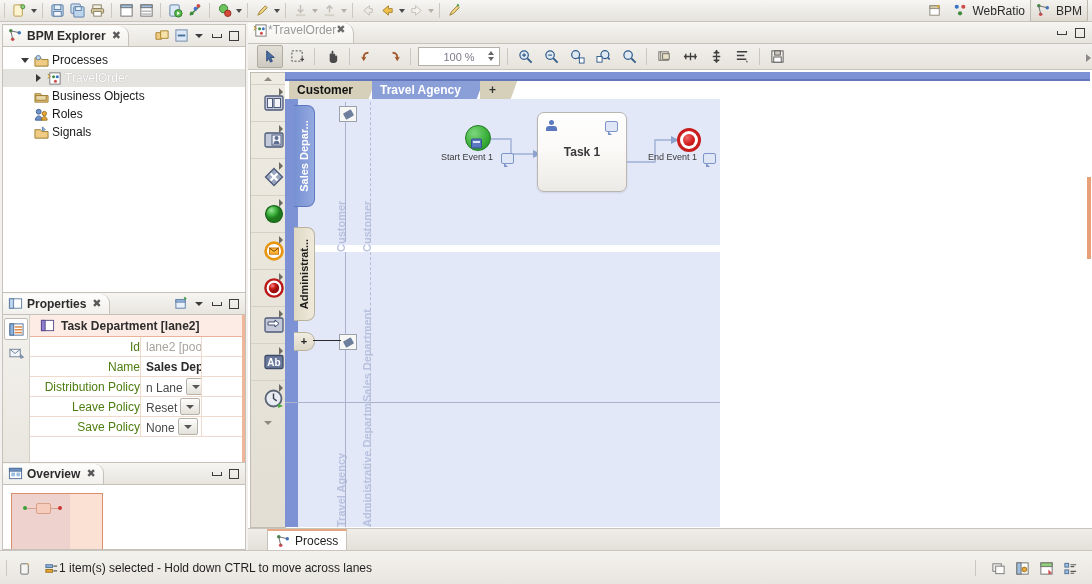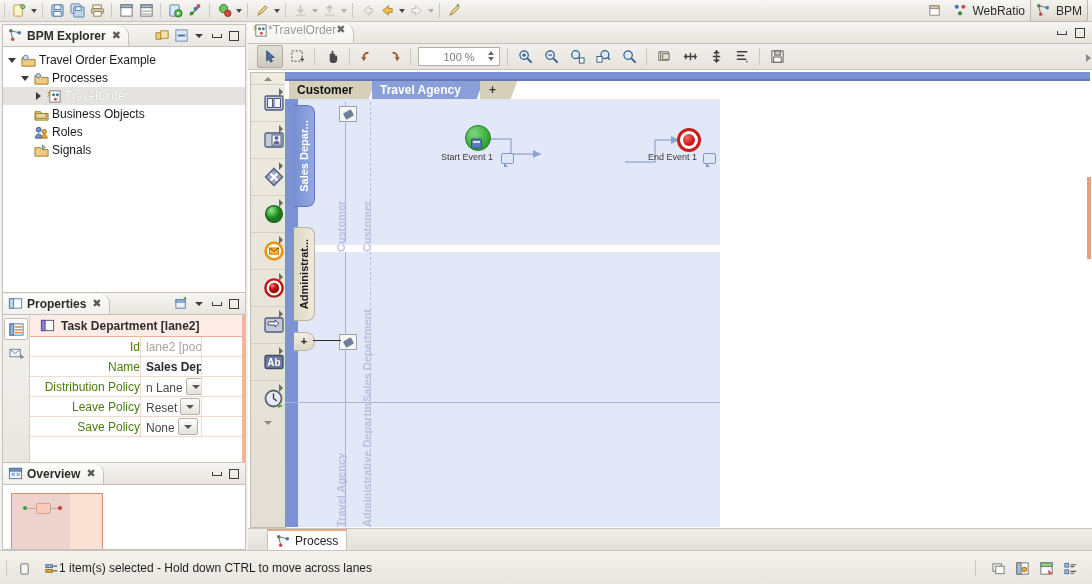--- a/index.html
+++ b/index.html
@@ -452,28 +452,20 @@
               <rect x="4" y="7" width="8" height="2" fill="#4a6f99"></rect>
             </svg>
           <div class="vt tri"></div>
           <div class="vt min"></div>
           <div class="vt max"></div>
         </div>
       </div>
       <div class="view-body">
         <div class="tree">
 
-          <div class="tnode" style="padding-left:4px">
-            <span class="twist open"></span>
-            <svg class="ico" viewBox="0 0 16 16">
-                <path d="M1 5h6l1.5 2H15v7H1z" fill="#f0cb84" stroke="#9a7c2e"></path>
-                <circle cx="5" cy="5" r="2.6" fill="#cfe0f3" stroke="#5c7ea5"></circle>
-              </svg>
-            <span class="lbl">Travel Order Example</span>
-          </div>
 
           <div class="tnode" style="padding-left:17px">
             <span class="twist open"></span>
             <svg class="ico" viewBox="0 0 16 16">
                 <path d="M1 5h6l1.5 2H15v7H1z" fill="#f0cb84" stroke="#9a7c2e"></path>
                 <circle cx="4.5" cy="5" r="2.4" fill="#bcd4ec" stroke="#5c7ea5"></circle>
               </svg>
             <span class="lbl">Processes</span>
           </div>
 
@@ -913,20 +905,28 @@
         <div class="startev" style="left:180px;top:53px;"></div>
         <div style="position:absolute;left:186px;top:66px;">
           <svg width="11" height="11" viewBox="0 0 11 11">
               <rect x="0.5" y="1" width="10" height="9" rx="1" fill="#5b79c0" stroke="#34508f"></rect>
               <rect x="2" y="3" width="7" height="2" fill="#dde6f8"></rect>
             </svg>
         </div>
         <div class="nd-label" style="left:156px;top:80px;">Start Event 1</div>
         <div class="note-ico" style="left:216px;top:81px;"></div>
 
+        <div class="task" style="left:252px;top:40px;">
+          <div class="user-ico" style="left:8px;top:7px;">
+              <div class="h"></div>
+              <div class="b"></div>
+            </div>
+          <div class="note-ico" style="right:8px;top:8px;"></div>
+          <div class="tname">Task 1</div>
+        </div>
 
         <div class="endev" style="left:392px;top:56px;"></div>
         <div class="nd-label" style="left:363px;top:80px;">End Event 1</div>
         <div class="note-ico" style="left:418px;top:81px;"></div>
 
         <div class="ormark"></div>
       </div>
     </div>
 
     <div class="ed-bottom">

